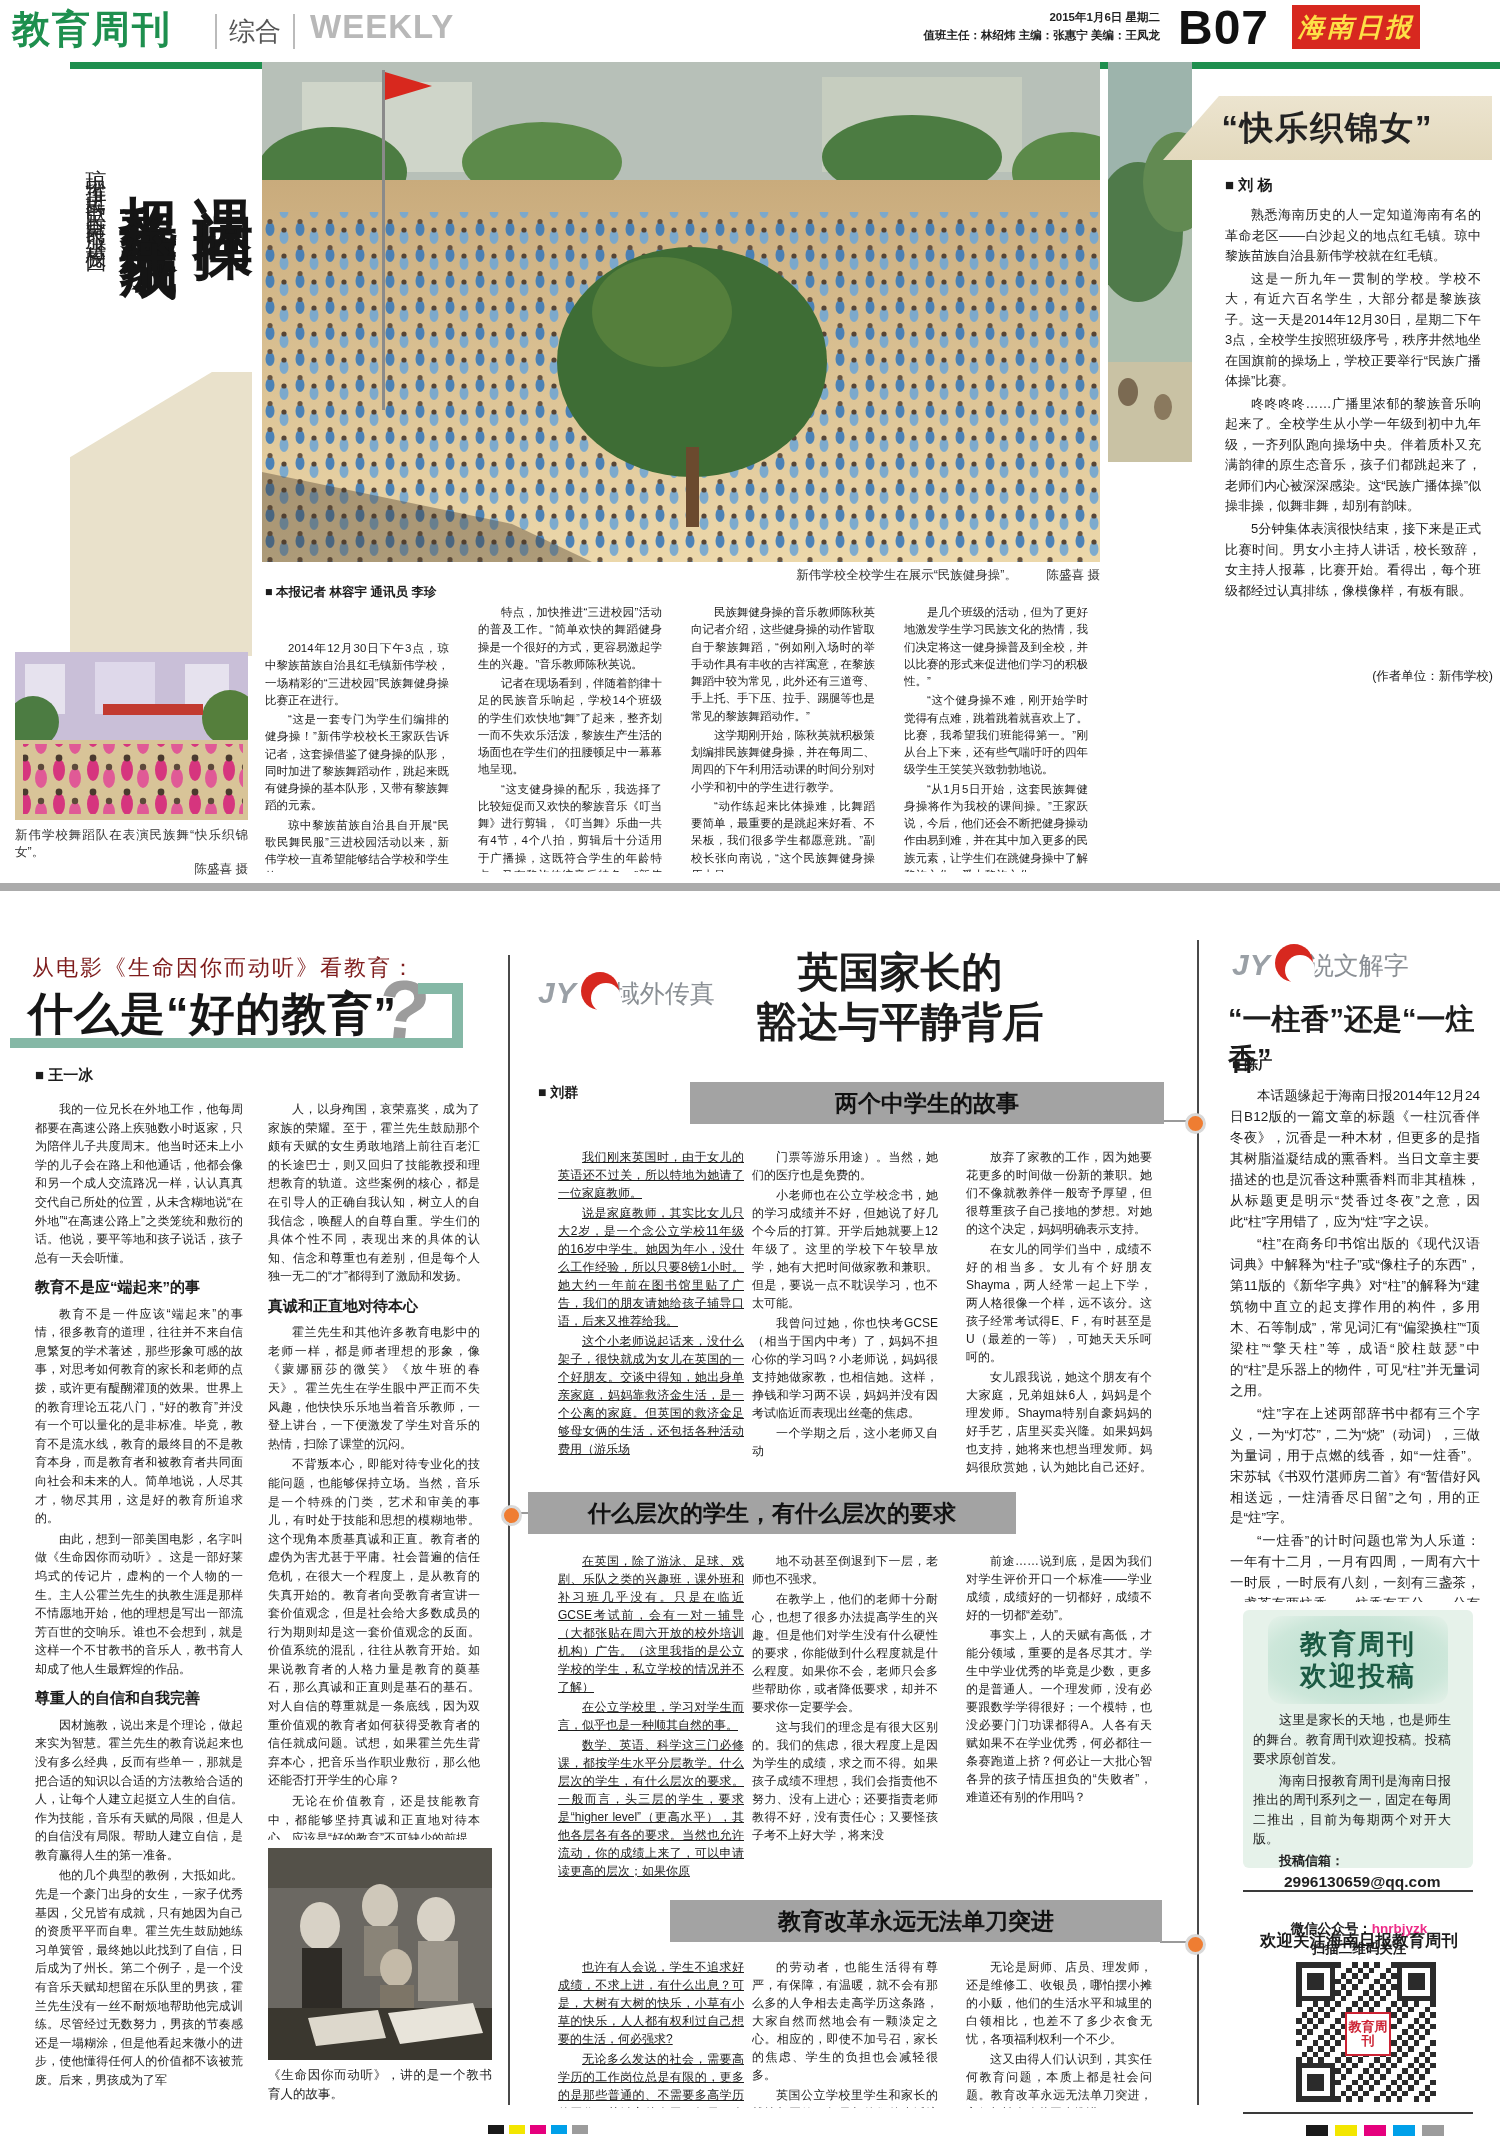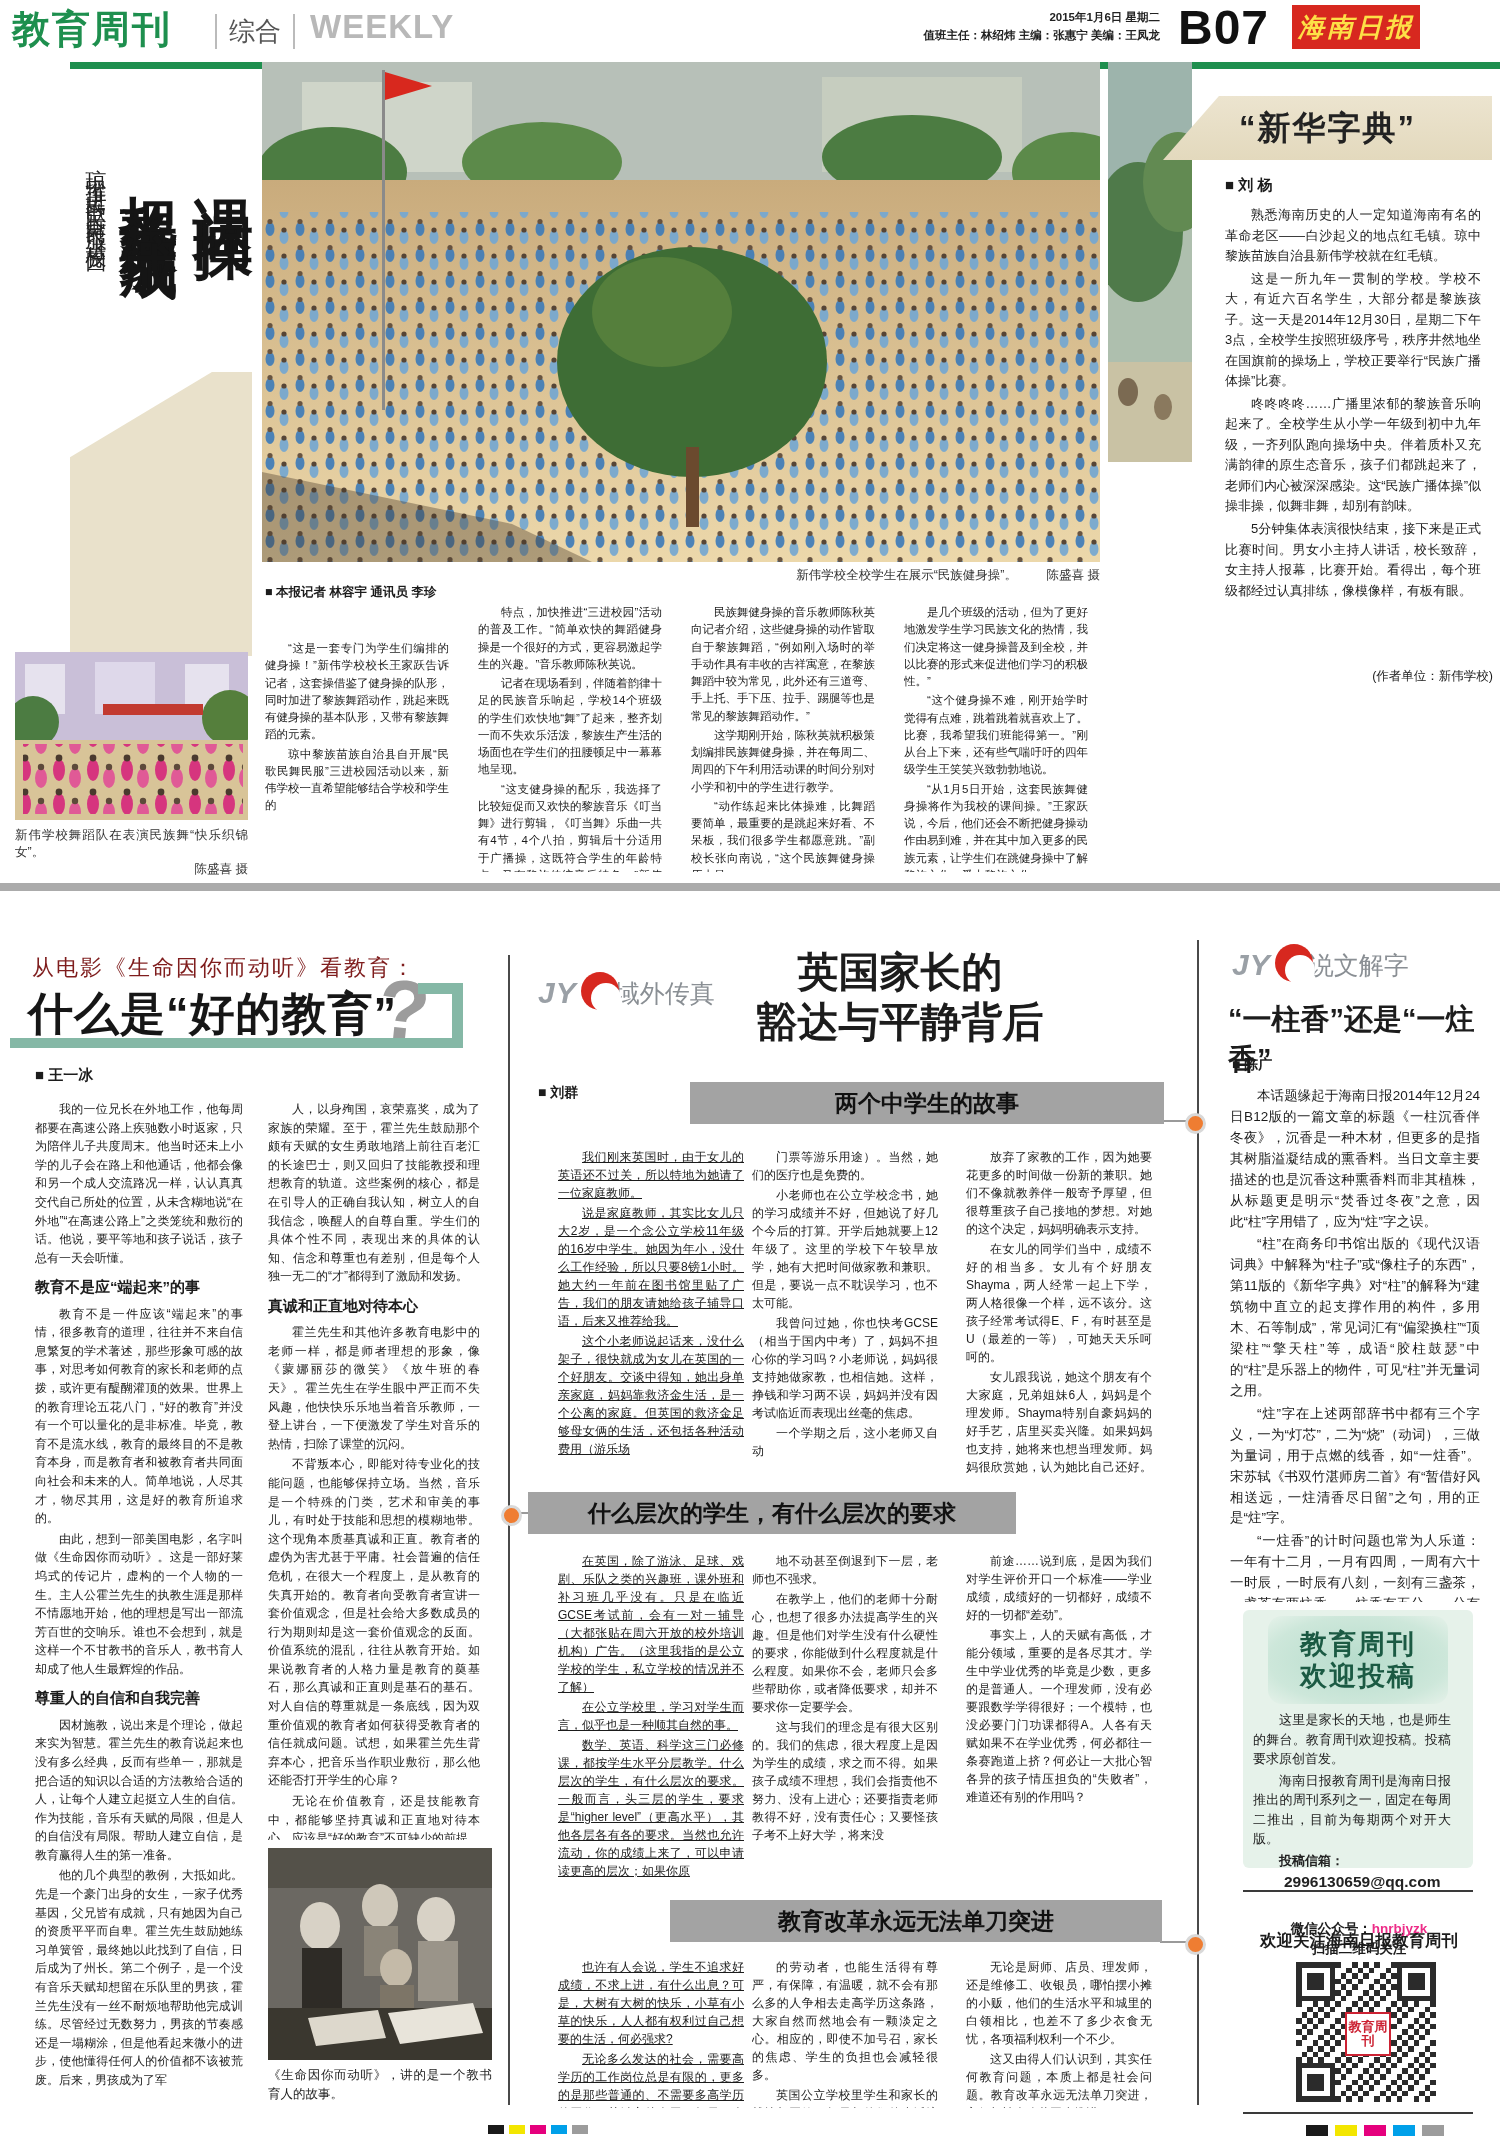--- a/index.html
+++ b/index.html
@@ -210,41 +210,42 @@
       <rect x="8" y="92" width="220" height="70" fill="url(#pinky)"></rect>
     </svg>
   </div>
   <div class="abs" id="side-cap">
     <span>新伟学校舞蹈队在表演民族舞“快乐织锦女”。</span>
     <span class="credit">陈盛喜 摄</span>
   </div>
 
   <div class="abs" id="lead-byline">■ 本报记者 林容宇 通讯员 李珍</div>
   <div class="abs lead-col clip" id="lead-c1">
+      <p class="para">2014年12月30日下午3点，琼中黎族苗族自治县红毛镇新伟学校，一场精彩的“三进校园”民族舞健身操比赛正在进行。</p>
       <p class="para">“这是一套专门为学生们编排的健身操！”新伟学校校长王家跃告诉记者，这套操借鉴了健身操的队形，同时加进了黎族舞蹈动作，跳起来既有健身操的基本队形，又带有黎族舞蹈的元素。</p>
       <p class="para">琼中黎族苗族自治县自开展“民歌民舞民服”三进校园活动以来，新伟学校一直希望能够结合学校和学生的</p>
     </div>
   <div class="abs lead-col clip" id="lead-c2">
       <p class="para">特点，加快推进“三进校园”活动的普及工作。“简单欢快的舞蹈健身操是一个很好的方式，更容易激起学生的兴趣。”音乐教师陈秋英说。</p>
       <p class="para">记者在现场看到，伴随着韵律十足的民族音乐响起，学校14个班级的学生们欢快地“舞”了起来，整齐划一而不失欢乐活泼，黎族生产生活的场面也在学生们的扭腰顿足中一幕幕地呈现。</p>
       <p class="para">“这支健身操的配乐，我选择了比较短促而又欢快的黎族音乐《叮当舞》进行剪辑，《叮当舞》乐曲一共有4节，4个八拍，剪辑后十分适用于广播操，这既符合学生的年龄特点，又有黎族传统音乐特色。”新伟学校负责编排该</p>
     </div>
   <div class="abs lead-col clip" id="lead-c3">
       <p class="para">民族舞健身操的音乐教师陈秋英向记者介绍，这些健身操的动作皆取自于黎族舞蹈，“例如刚入场时的举手动作具有丰收的吉祥寓意，在黎族舞蹈中较为常见，此外还有三道弯、手上托、手下压、拉手、踢腿等也是常见的黎族舞蹈动作。”</p>
       <p class="para">这学期刚开始，陈秋英就积极策划编排民族舞健身操，并在每周二、周四的下午利用活动课的时间分别对小学和初中的学生进行教学。</p>
       <p class="para">“动作练起来比体操难，比舞蹈要简单，最重要的是跳起来好看、不呆板，我们很多学生都愿意跳。”副校长张向南说，“这个民族舞健身操原本只</p>
     </div>
   <div class="abs lead-col clip" id="lead-c4">
       <p class="para">是几个班级的活动，但为了更好地激发学生学习民族文化的热情，我们决定将这一健身操普及到全校，并以比赛的形式来促进他们学习的积极性。”</p>
       <p class="para">“这个健身操不难，刚开始学时觉得有点难，跳着跳着就喜欢上了。比赛，我希望我们班能得第一。”刚从台上下来，还有些气喘吁吁的四年级学生王笑笑兴致勃勃地说。</p>
       <p class="para">“从1月5日开始，这套民族舞健身操将作为我校的课间操。”王家跃说，今后，他们还会不断把健身操动作由易到难，并在其中加入更多的民族元素，让学生们在跳健身操中了解黎族文化，爱上黎族文化。</p>
     </div>
 
   <div class="abs" id="life-banner">
-    <span>“新华字典”</span>
+    <span>“快乐织锦女”</span>
   </div>
   <div class="abs" id="life-byline">■ 刘 杨</div>
   <div class="abs clip" id="life-body">
       <p class="para">熟悉海南历史的人一定知道海南有名的革命老区——白沙起义的地点红毛镇。琼中黎族苗族自治县新伟学校就在红毛镇。</p>
       <p class="para">这是一所九年一贯制的学校。学校不大，有近六百名学生，大部分都是黎族孩子。这一天是2014年12月30日，星期二下午3点，全校学生按照班级序号，秩序井然地坐在国旗前的操场上，学校正要举行“民族广播体操”比赛。</p>
       <p class="para">咚咚咚咚……广播里浓郁的黎族音乐响起来了。全校学生从小学一年级到初中九年级，一齐列队跑向操场中央。伴着质朴又充满韵律的原生态音乐，孩子们都跳起来了，老师们内心被深深感染。这“民族广播体操”似操非操，似舞非舞，却别有韵味。</p>
       <p class="para">5分钟集体表演很快结束，接下来是正式比赛时间。男女小主持人讲话，校长致辞，女主持人报幕，比赛开始。看得出，每个班级都经过认真排练，像模像样，有板有眼。</p>
     </div>
   <div class="abs" id="life-credit">(作者单位：新伟学校)</div>
 

